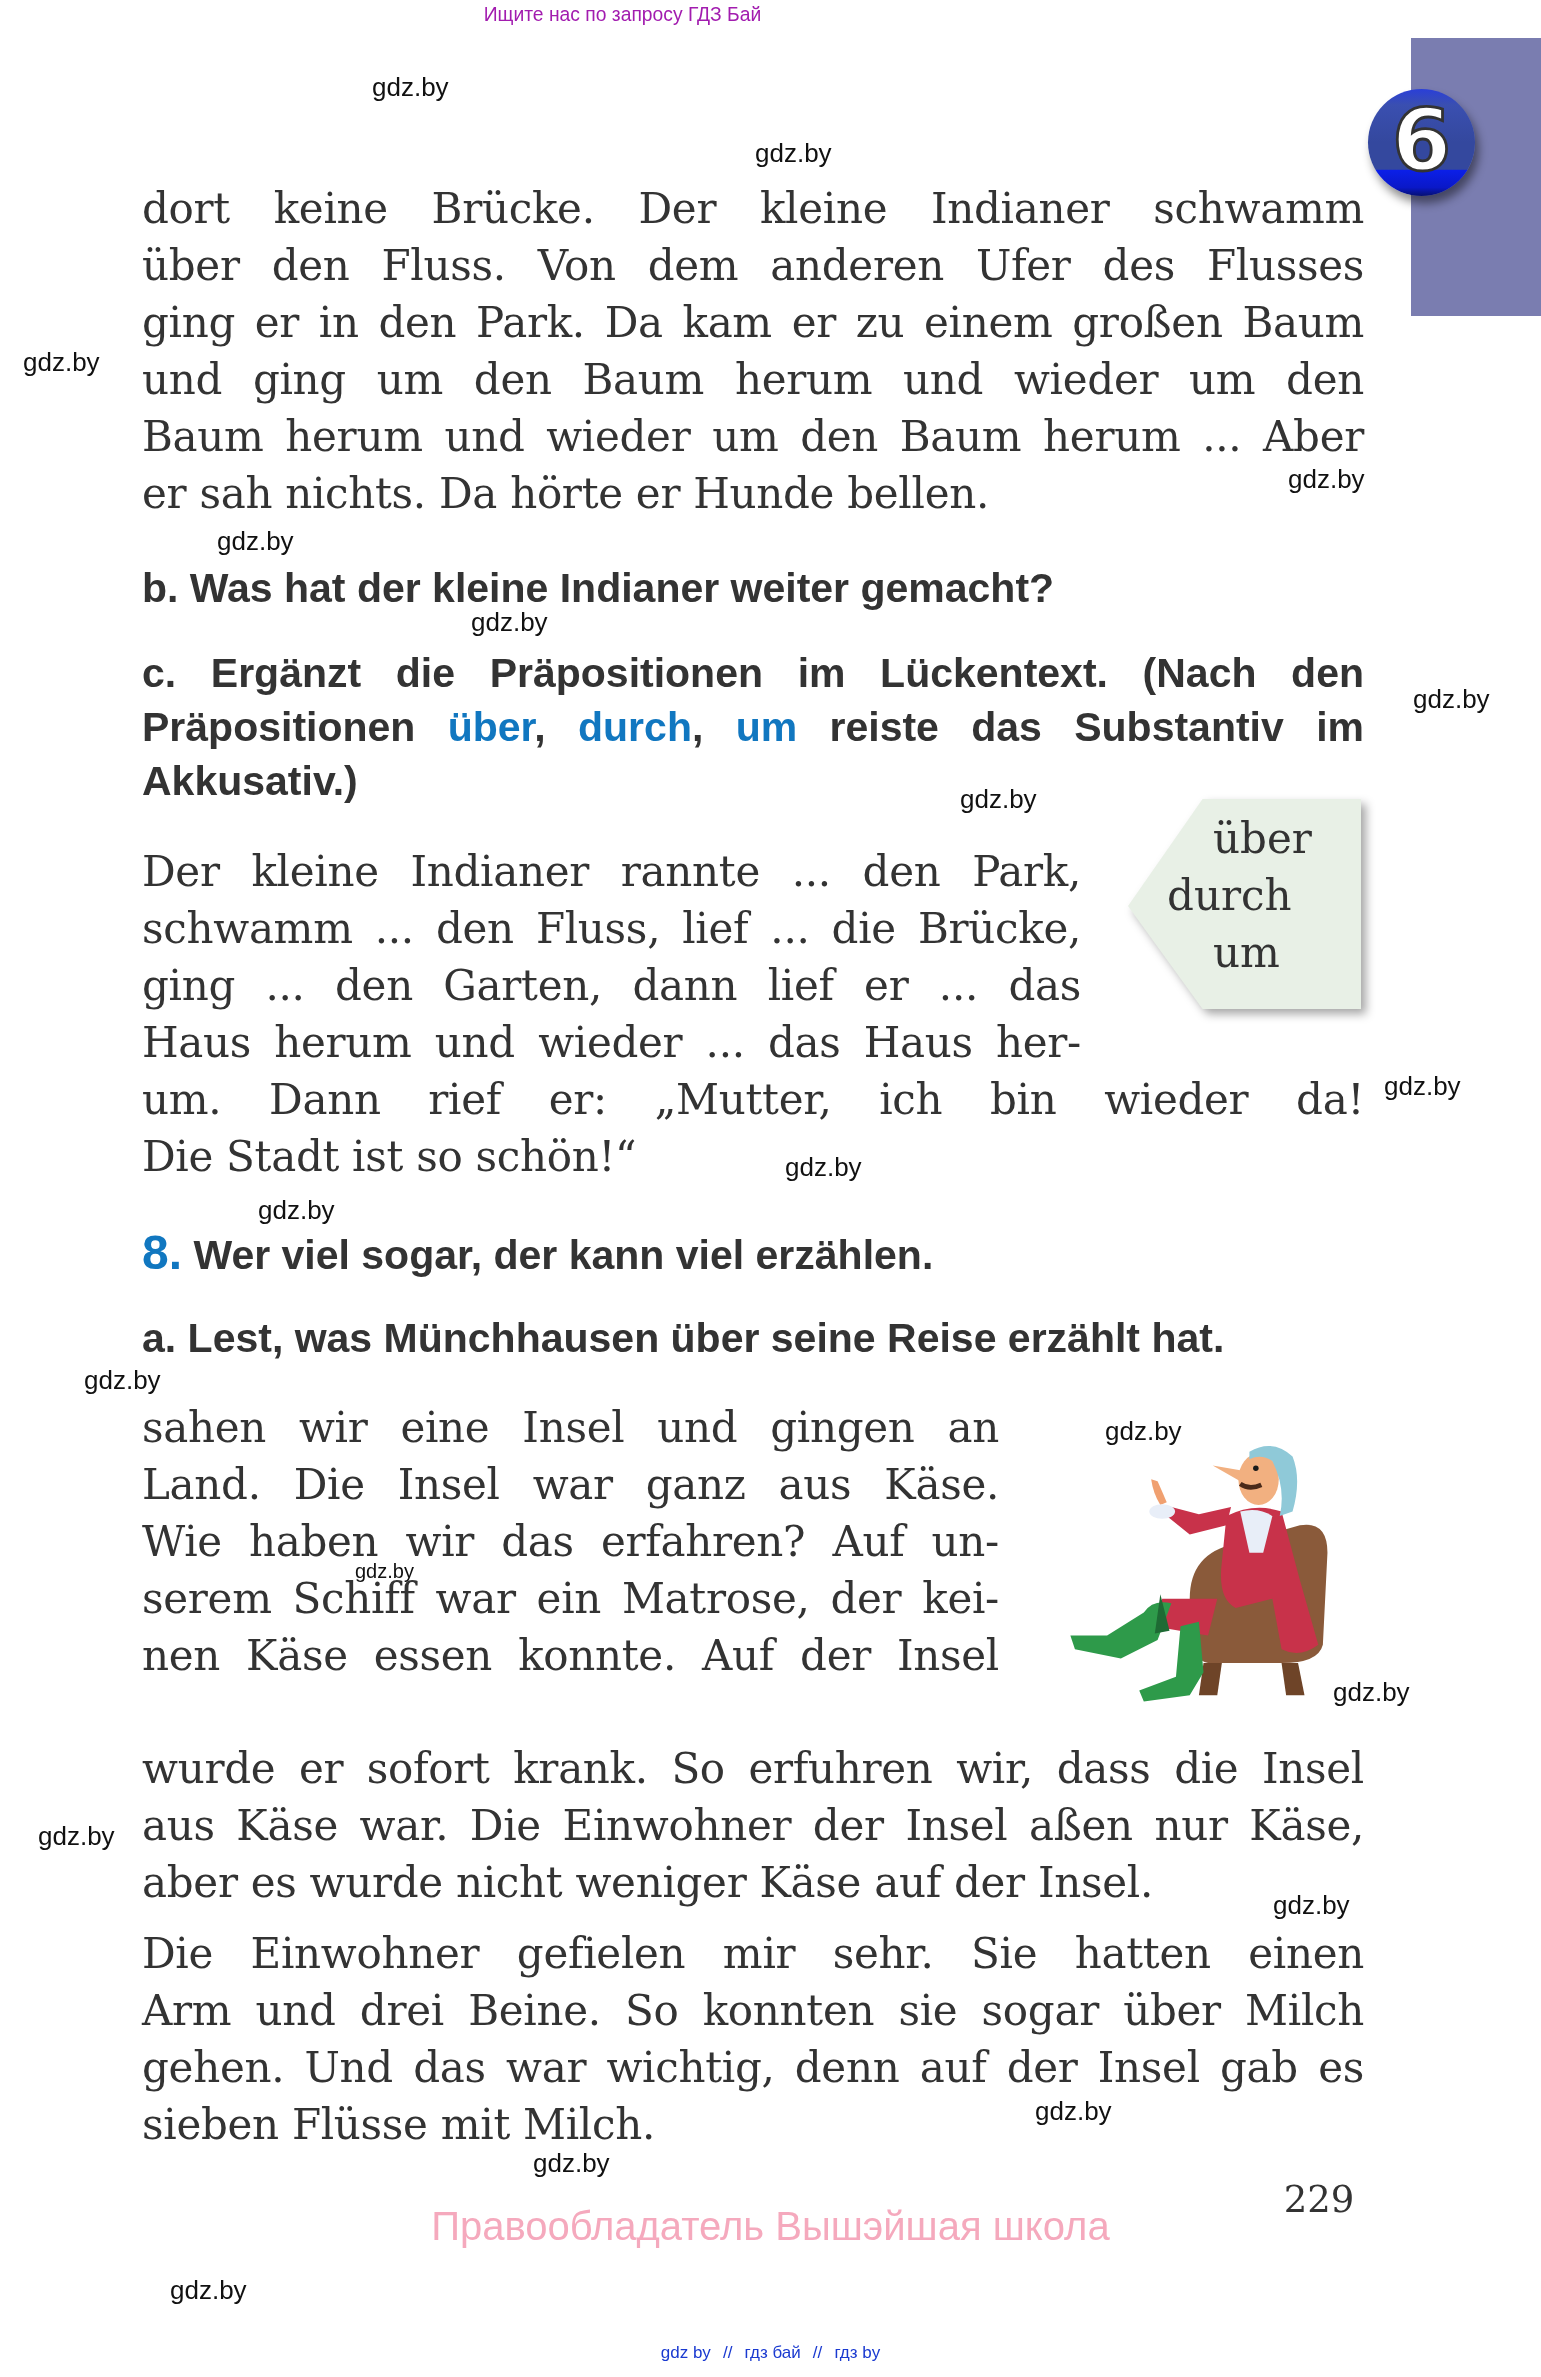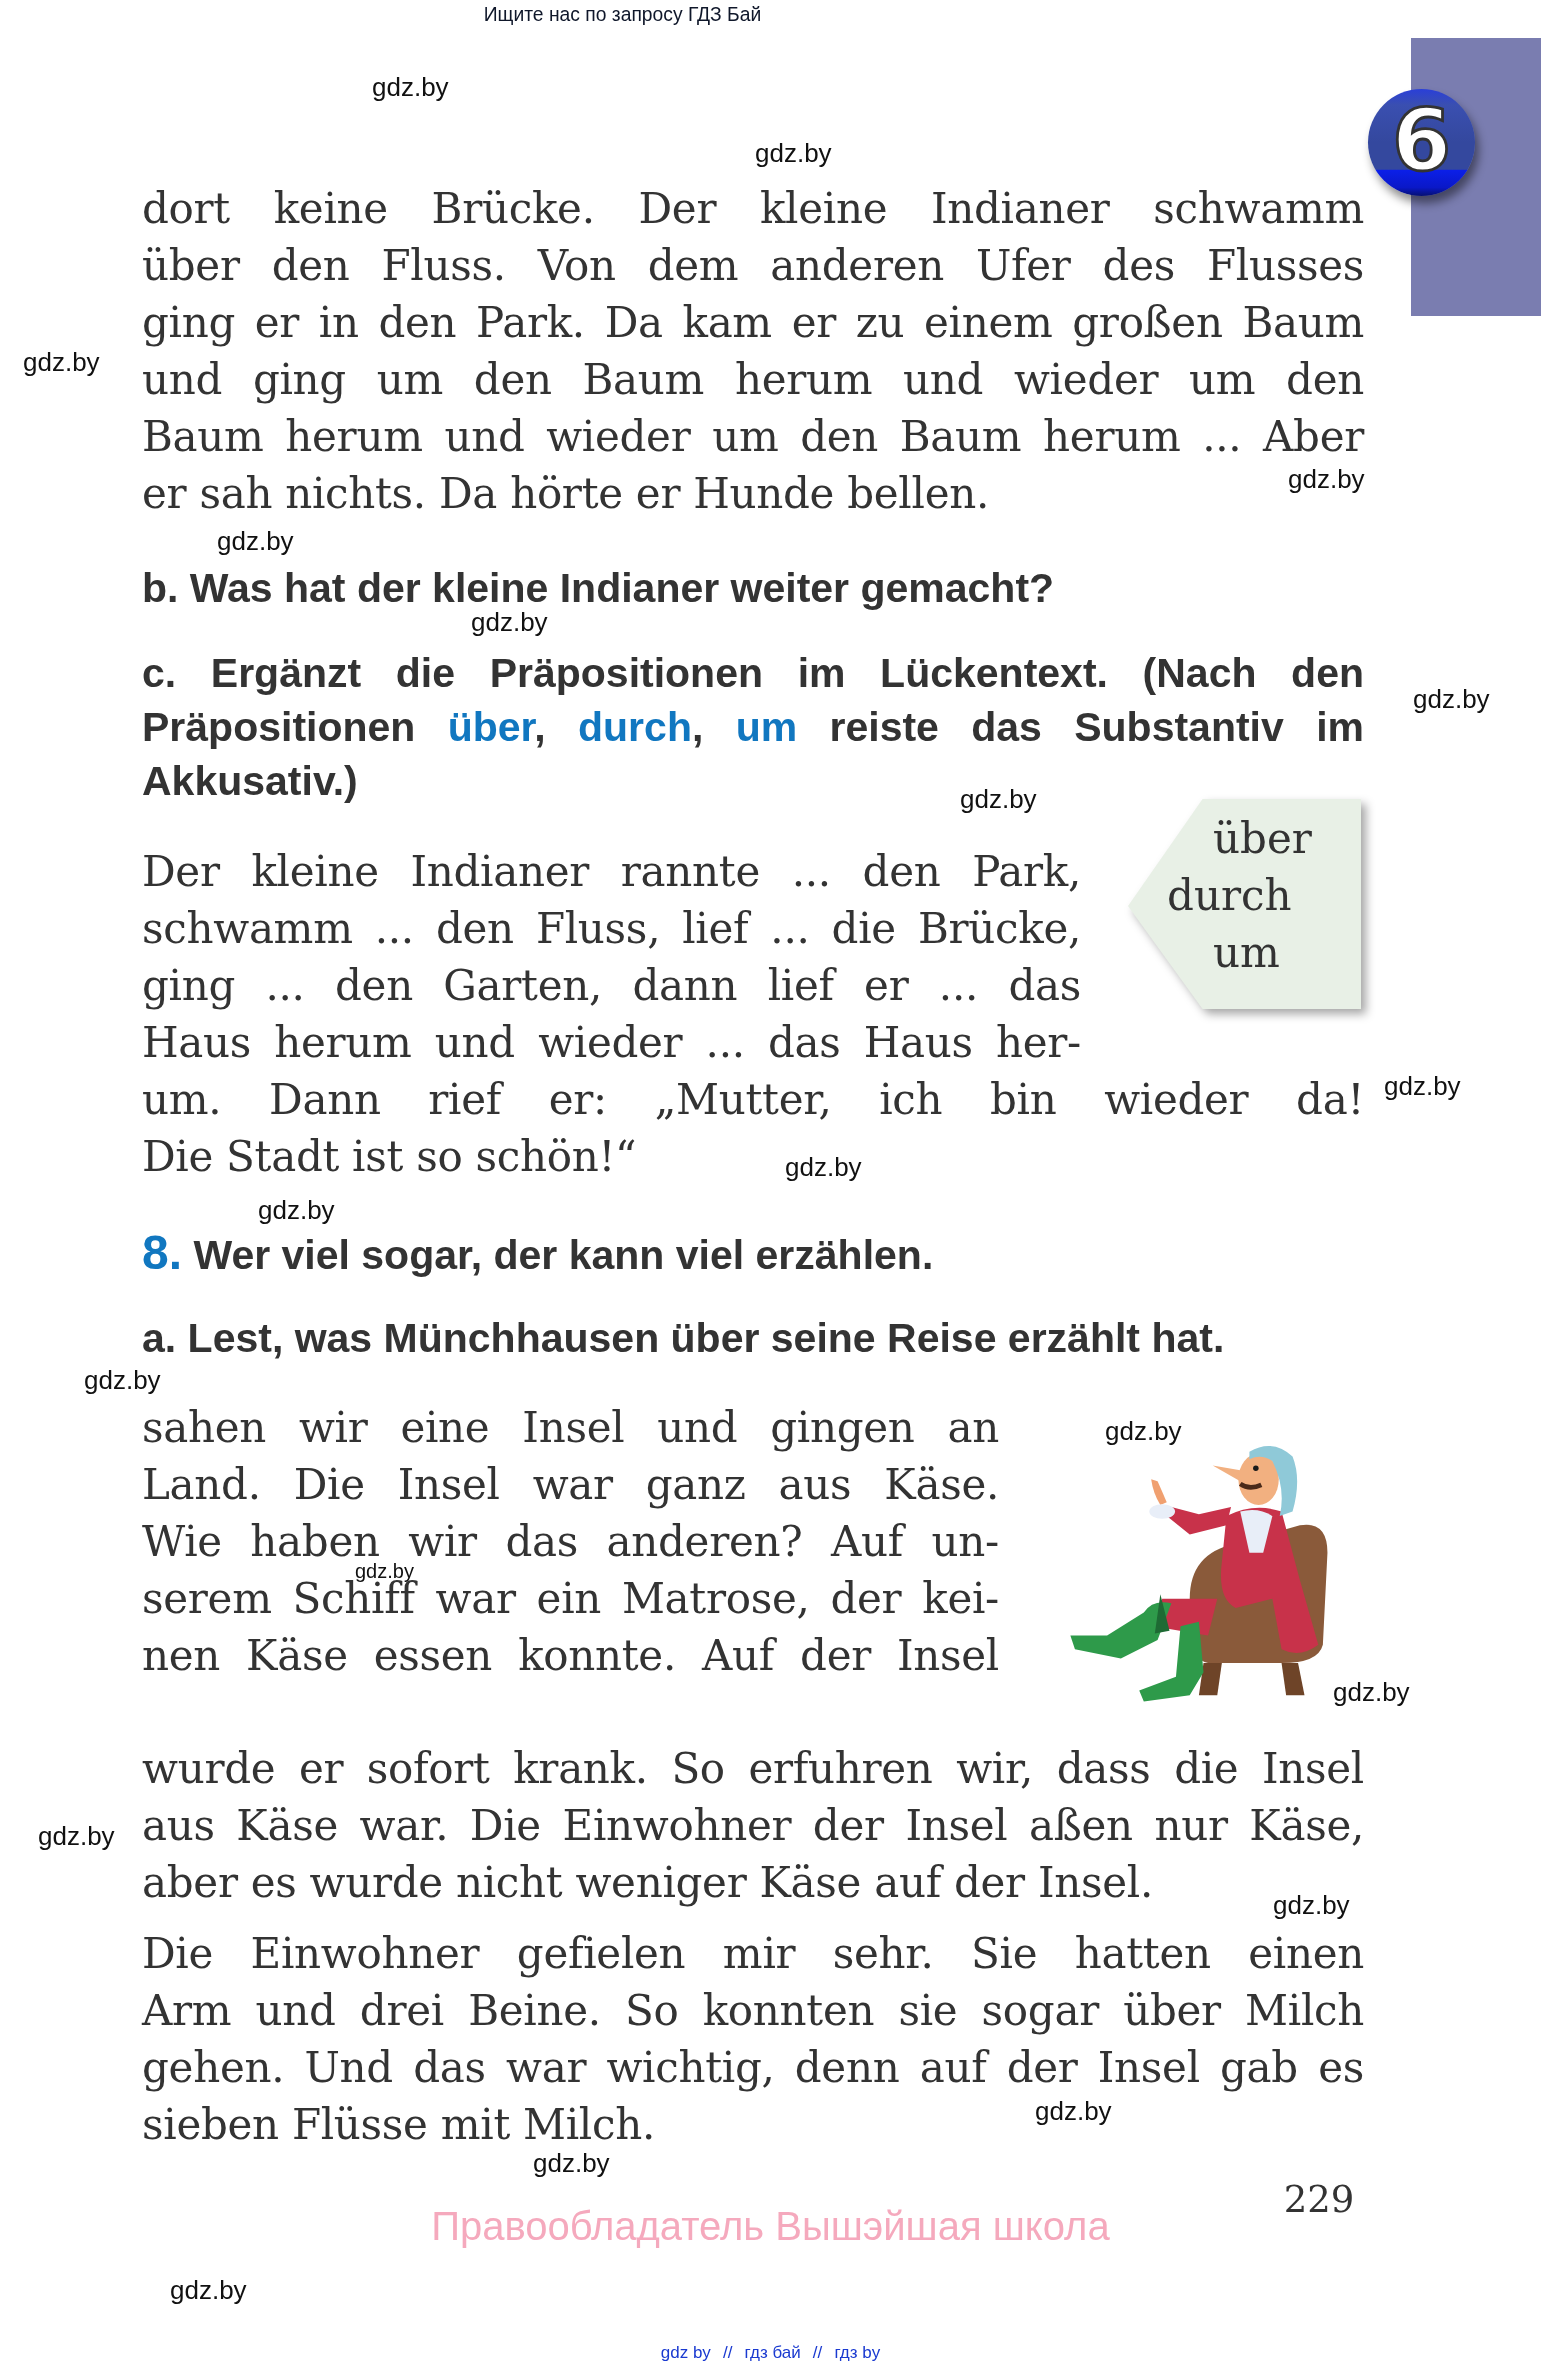--- a/index.html
+++ b/index.html
@@ -4,21 +4,21 @@
 <style>
   html, body { margin: 0; padding: 0; }
   body {
     width: 1541px; height: 2377px; position: relative; overflow: hidden;
     background: #ffffff;
     font-family: "DejaVu Serif", serif;
     color: #333333;
   }
   .top-banner {
     position: absolute; left: 0; width: 1245px; top: 3.7px; text-align: center;
-    font-family: "Liberation Sans", sans-serif; font-size: 19.3px; color: #0f172a;
+    font-family: "Liberation Sans", sans-serif; font-size: 19.3px; color: #a21caf;
   }
   .side-tab {
     position: absolute; left: 1411px; top: 38px; width: 130px; height: 278px;
     background: #7a7db0;
   }
   .chapter-badge {
     position: absolute; left: 1368px; top: 89px; width: 107px; height: 107px;
     border-radius: 50%;
     background: linear-gradient(180deg, #2a3fd8 0%, #3a4fb0 15%, #34489e 50%, #34489e 75%, #0b1fe8 76%, #0a18c8 92%, #061070 100%);
     box-shadow: 3.7px 7.4px 9.2px rgba(0,0,0,0.45);
@@ -129,21 +129,21 @@
 <div class="sans" style="top:1226px;">
   <span class="line last"><span class="ex-num">8.</span> <span>Wer viel sogar, der kann viel erzählen.</span></span>
 </div>
 <div class="sans" style="top:1311px;">
   <span class="line last">a. Lest, was Münchhausen über seine Reise erzählt hat.</span>
 </div>
 
 <div class="serif-block" style="top:1399px; width:857px;">
   <span class="line">sahen wir eine Insel und gingen an</span>
   <span class="line">Land. Die Insel war ganz aus Käse.</span>
-  <span class="line">Wie haben wir das anderen? Auf un-</span>
+  <span class="line">Wie haben wir das erfahren? Auf un-</span>
   <span class="line">serem Schiff war ein Matrose, der kei-</span>
   <span class="line">nen Käse essen konnte. Auf der Insel</span>
 </div>
 <div class="serif-block" style="top:1740px;">
   <span class="line">wurde er sofort krank. So erfuhren wir, dass die Insel</span>
   <span class="line">aus Käse war. Die Einwohner der Insel aßen nur Käse,</span>
   <span class="line last">aber es wurde nicht weniger Käse auf der Insel.</span>
 </div>
 <div class="serif-block" style="top:1925px;">
   <span class="line">Die Einwohner gefielen mir sehr. Sie hatten einen</span>

